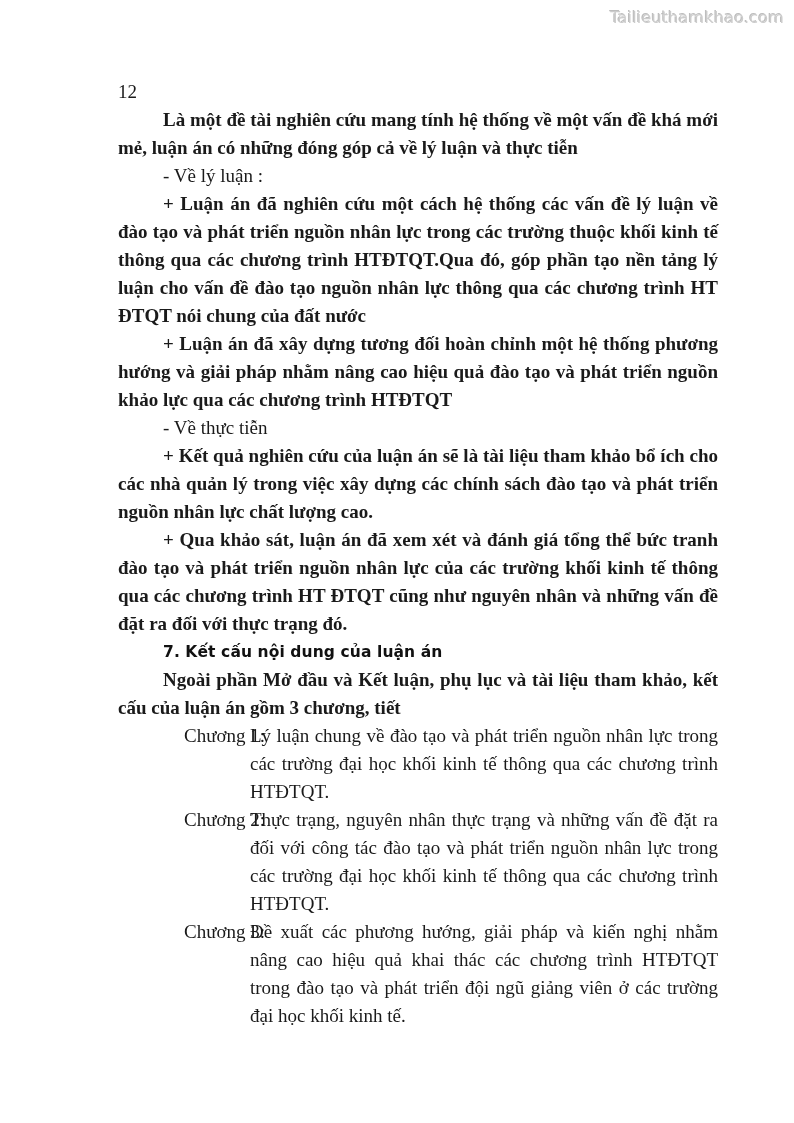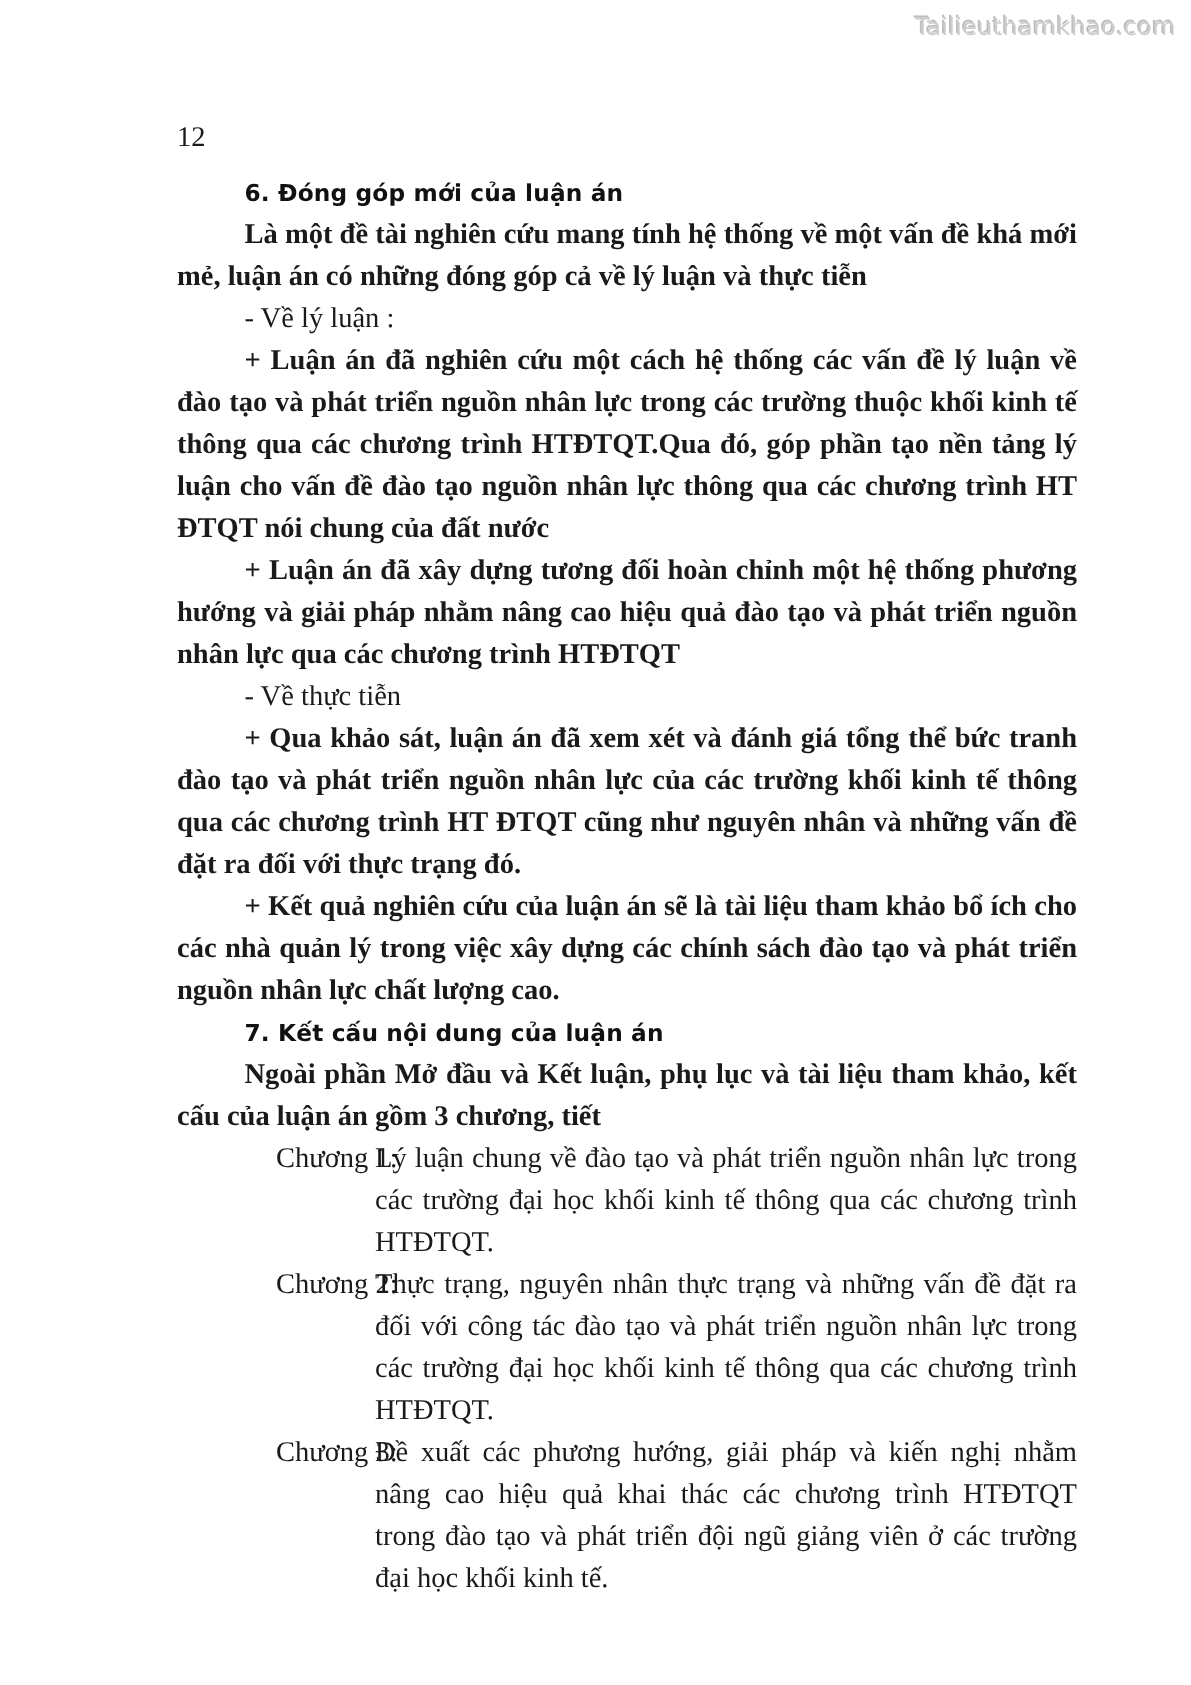--- a/index.html
+++ b/index.html
@@ -74,35 +74,34 @@
 </style>
 </head>
 <body>
 
 <div class="watermark">Tailieuthamkhao.com</div>
 
 <div class="content">
 
   <div class="page-number">12</div>
 
-  <div class="sec-heading first">6. Đóng góp mới của luận án</div>
 
   <p class="body-par">Là một đề tài nghiên cứu mang tính hệ thống về một vấn đề khá mới mẻ, luận án có những đóng góp cả về lý luận và thực tiễn</p>
 
   <p class="sub-label">- Về lý luận :</p>
 
   <p class="body-par">+ Luận án đã nghiên cứu một cách hệ thống các vấn đề lý luận về đào tạo và phát triển nguồn nhân lực trong các trường thuộc khối kinh tế thông qua các chương trình HTĐTQT.Qua đó, góp phần tạo nền tảng lý luận cho vấn đề đào tạo nguồn nhân lực thông qua các chương trình HT ĐTQT nói chung của đất nước</p>
 
-  <p class="body-par">+ Luận án đã xây dựng tương đối hoàn chỉnh một hệ thống phương hướng và giải pháp nhằm nâng cao hiệu quả đào tạo và phát triển nguồn nhân lực qua các chương trình HTĐTQT</p>
+  <p class="body-par">+ Luận án đã xây dựng tương đối hoàn chỉnh một hệ thống phương hướng và giải pháp nhằm nâng cao hiệu quả đào tạo và phát triển nguồn khảo lực qua các chương trình HTĐTQT</p>
 
   <p class="sub-label">- Về thực tiễn</p>
 
+  <p class="body-par">+ Kết quả nghiên cứu của luận án sẽ là tài liệu tham khảo bổ ích cho các nhà quản lý trong việc xây dựng các chính sách đào tạo và phát triển nguồn nhân lực chất lượng cao.</p>
+
   <p class="body-par">+ Qua khảo sát, luận án đã xem xét và đánh giá tổng thể bức tranh đào tạo và phát triển nguồn nhân lực của các trường khối kinh tế thông qua các chương trình HT ĐTQT cũng như nguyên nhân và những vấn đề đặt ra đối với thực trạng đó.</p>
-
-  <p class="body-par">+ Kết quả nghiên cứu của luận án sẽ là tài liệu tham khảo bổ ích cho các nhà quản lý trong việc xây dựng các chính sách đào tạo và phát triển nguồn nhân lực chất lượng cao.</p>
 
   <div class="sec-heading">7. Kết cấu nội dung của luận án</div>
 
   <p class="body-par">Ngoài phần Mở đầu và Kết luận, phụ lục và tài liệu tham khảo, kết cấu của luận án gồm 3 chương, tiết</p>
 
   <div class="chapter">
     <span class="chapter-label">Chương 1:</span><span>Lý luận chung về  đào tạo và phát triển nguồn nhân lực trong các trường đại học khối kinh tế thông qua các chương trình HTĐTQT.</span>
   </div>
 
   <div class="chapter">

